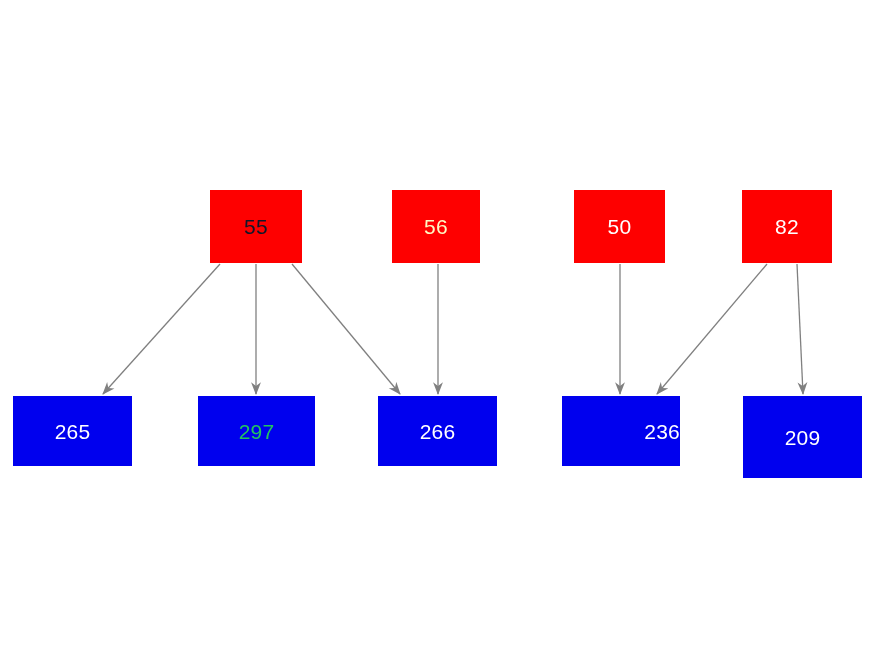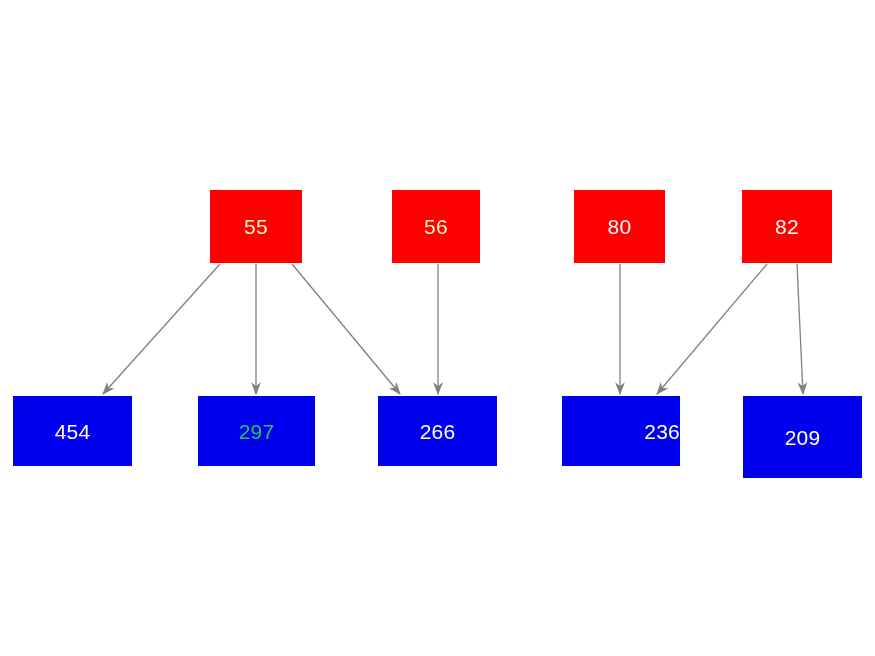--- a/index.html
+++ b/index.html
@@ -62,33 +62,33 @@
         <line x1="292" y1="264" x2="400" y2="394" stroke="#808080" stroke-width="1.3" marker-end="url(#arrowhead)"></line>
         <line x1="438" y1="264" x2="438" y2="394" stroke="#808080" stroke-width="1.3" marker-end="url(#arrowhead)"></line>
         <line x1="620" y1="264" x2="620" y2="394" stroke="#808080" stroke-width="1.3" marker-end="url(#arrowhead)"></line>
         <line x1="767" y1="264" x2="657" y2="394" stroke="#808080" stroke-width="1.3" marker-end="url(#arrowhead)"></line>
         <line x1="797" y1="264" x2="803" y2="394" stroke="#808080" stroke-width="1.3" marker-end="url(#arrowhead)"></line>
       </g>
   </svg>
 
   <div id="nodes-group">
       <div class="node node-source" style="left: 210px; top: 190px; width: 92px; height: 73px; background: rgb(254, 0, 0);">
-        <span class="node-label" style="color: #fef9c3;">55</span>
+        <span class="node-label" style="color: #0f172a;">55</span>
       </div>
       <div class="node node-source" style="left: 392px; top: 190px; width: 88px; height: 73px; background: rgb(254, 0, 0);">
         <span class="node-label" style="color: #fef9c3;">56</span>
       </div>
       <div class="node node-source" style="left: 574px; top: 190px; width: 91px; height: 73px; background: rgb(254, 0, 0);">
-        <span class="node-label" style="color: rgb(255, 255, 255);">80</span>
+        <span class="node-label" style="color: rgb(255, 255, 255);">50</span>
       </div>
       <div class="node node-source" style="left: 742px; top: 190px; width: 90px; height: 73px; background: rgb(254, 0, 0);">
         <span class="node-label" style="color: rgb(255, 255, 255);">82</span>
       </div>
       <div class="node node-target" style="left: 13px; top: 396px; width: 119px; height: 70px; background: rgb(0, 0, 238);">
-        <span class="node-label" style="color: rgb(255, 255, 255);">454</span>
+        <span class="node-label" style="color: rgb(255, 255, 255);">265</span>
       </div>
       <div class="node node-target" style="left: 198px; top: 396px; width: 117px; height: 70px; background: rgb(0, 0, 238);">
         <span class="node-label" style="color: #22c55e;">297</span>
       </div>
       <div class="node node-target" style="left: 378px; top: 396px; width: 119px; height: 70px; background: rgb(0, 0, 238);">
         <span class="node-label" style="color: rgb(255, 255, 255);">266</span>
       </div>
       <div class="node node-target" style="left: 562px; top: 396px; width: 118px; height: 70px; background: rgb(0, 0, 238); justify-content: flex-end;">
         <span class="node-label" style="color: rgb(255, 255, 255);">236</span>
       </div>

